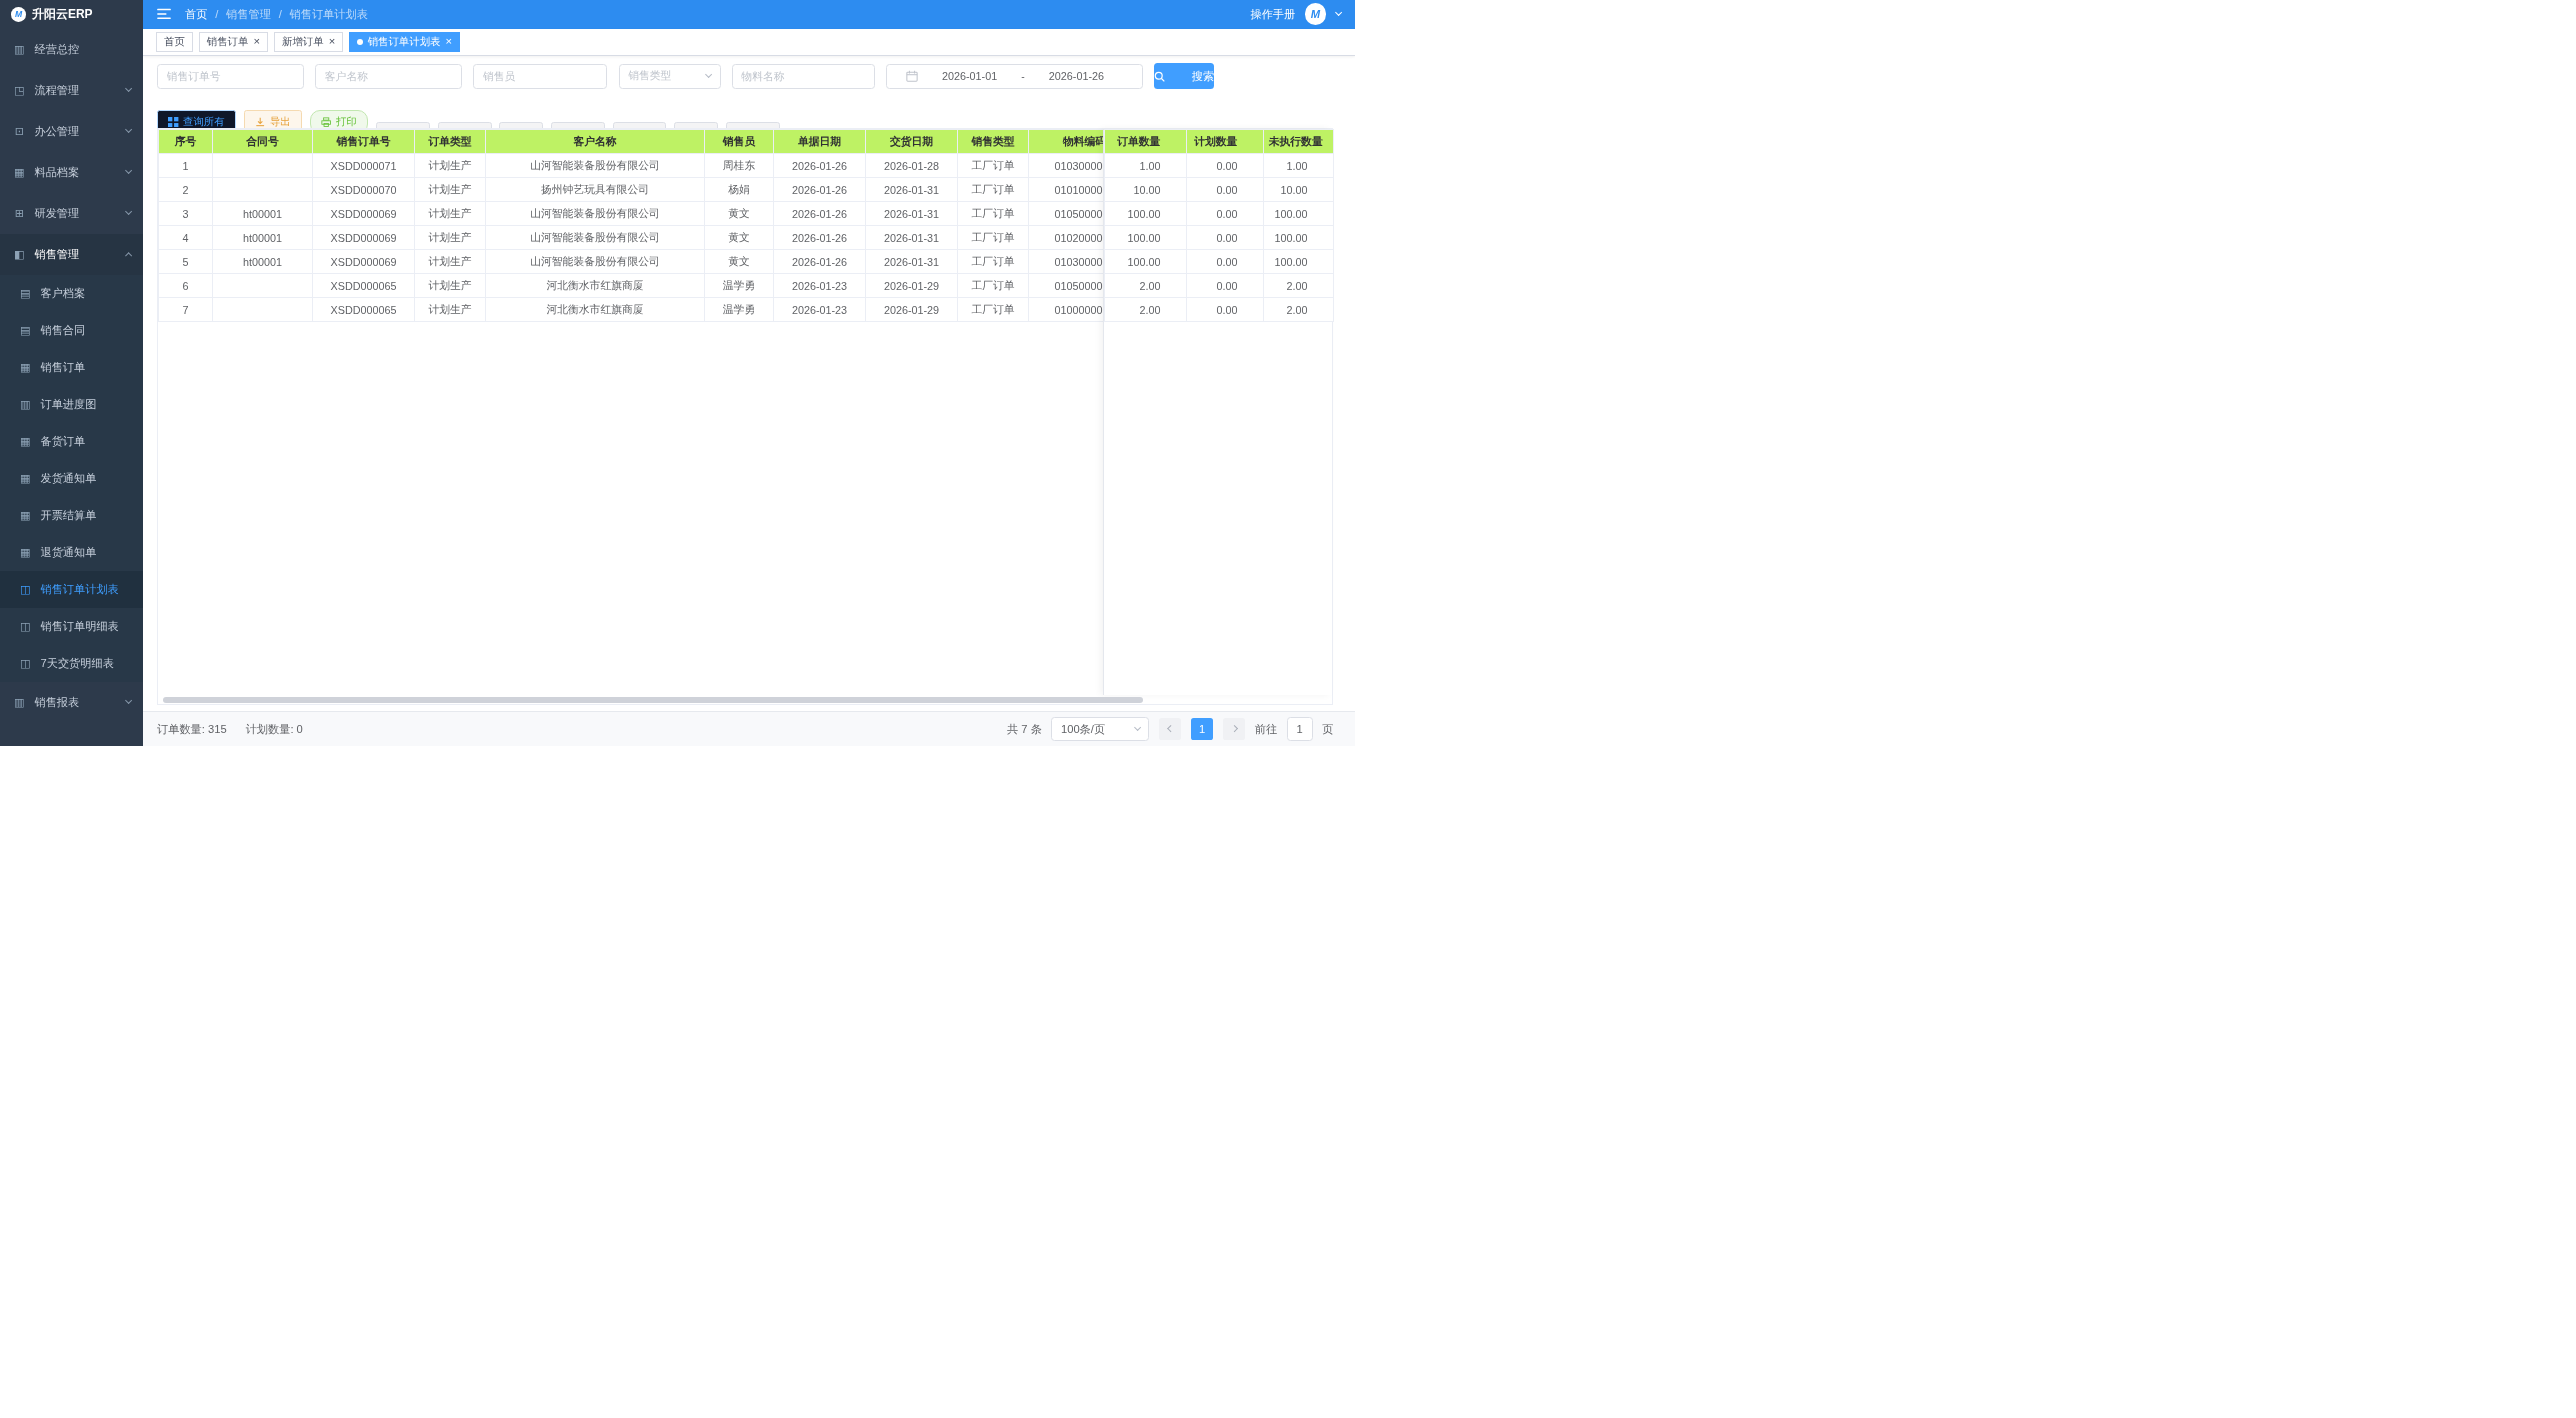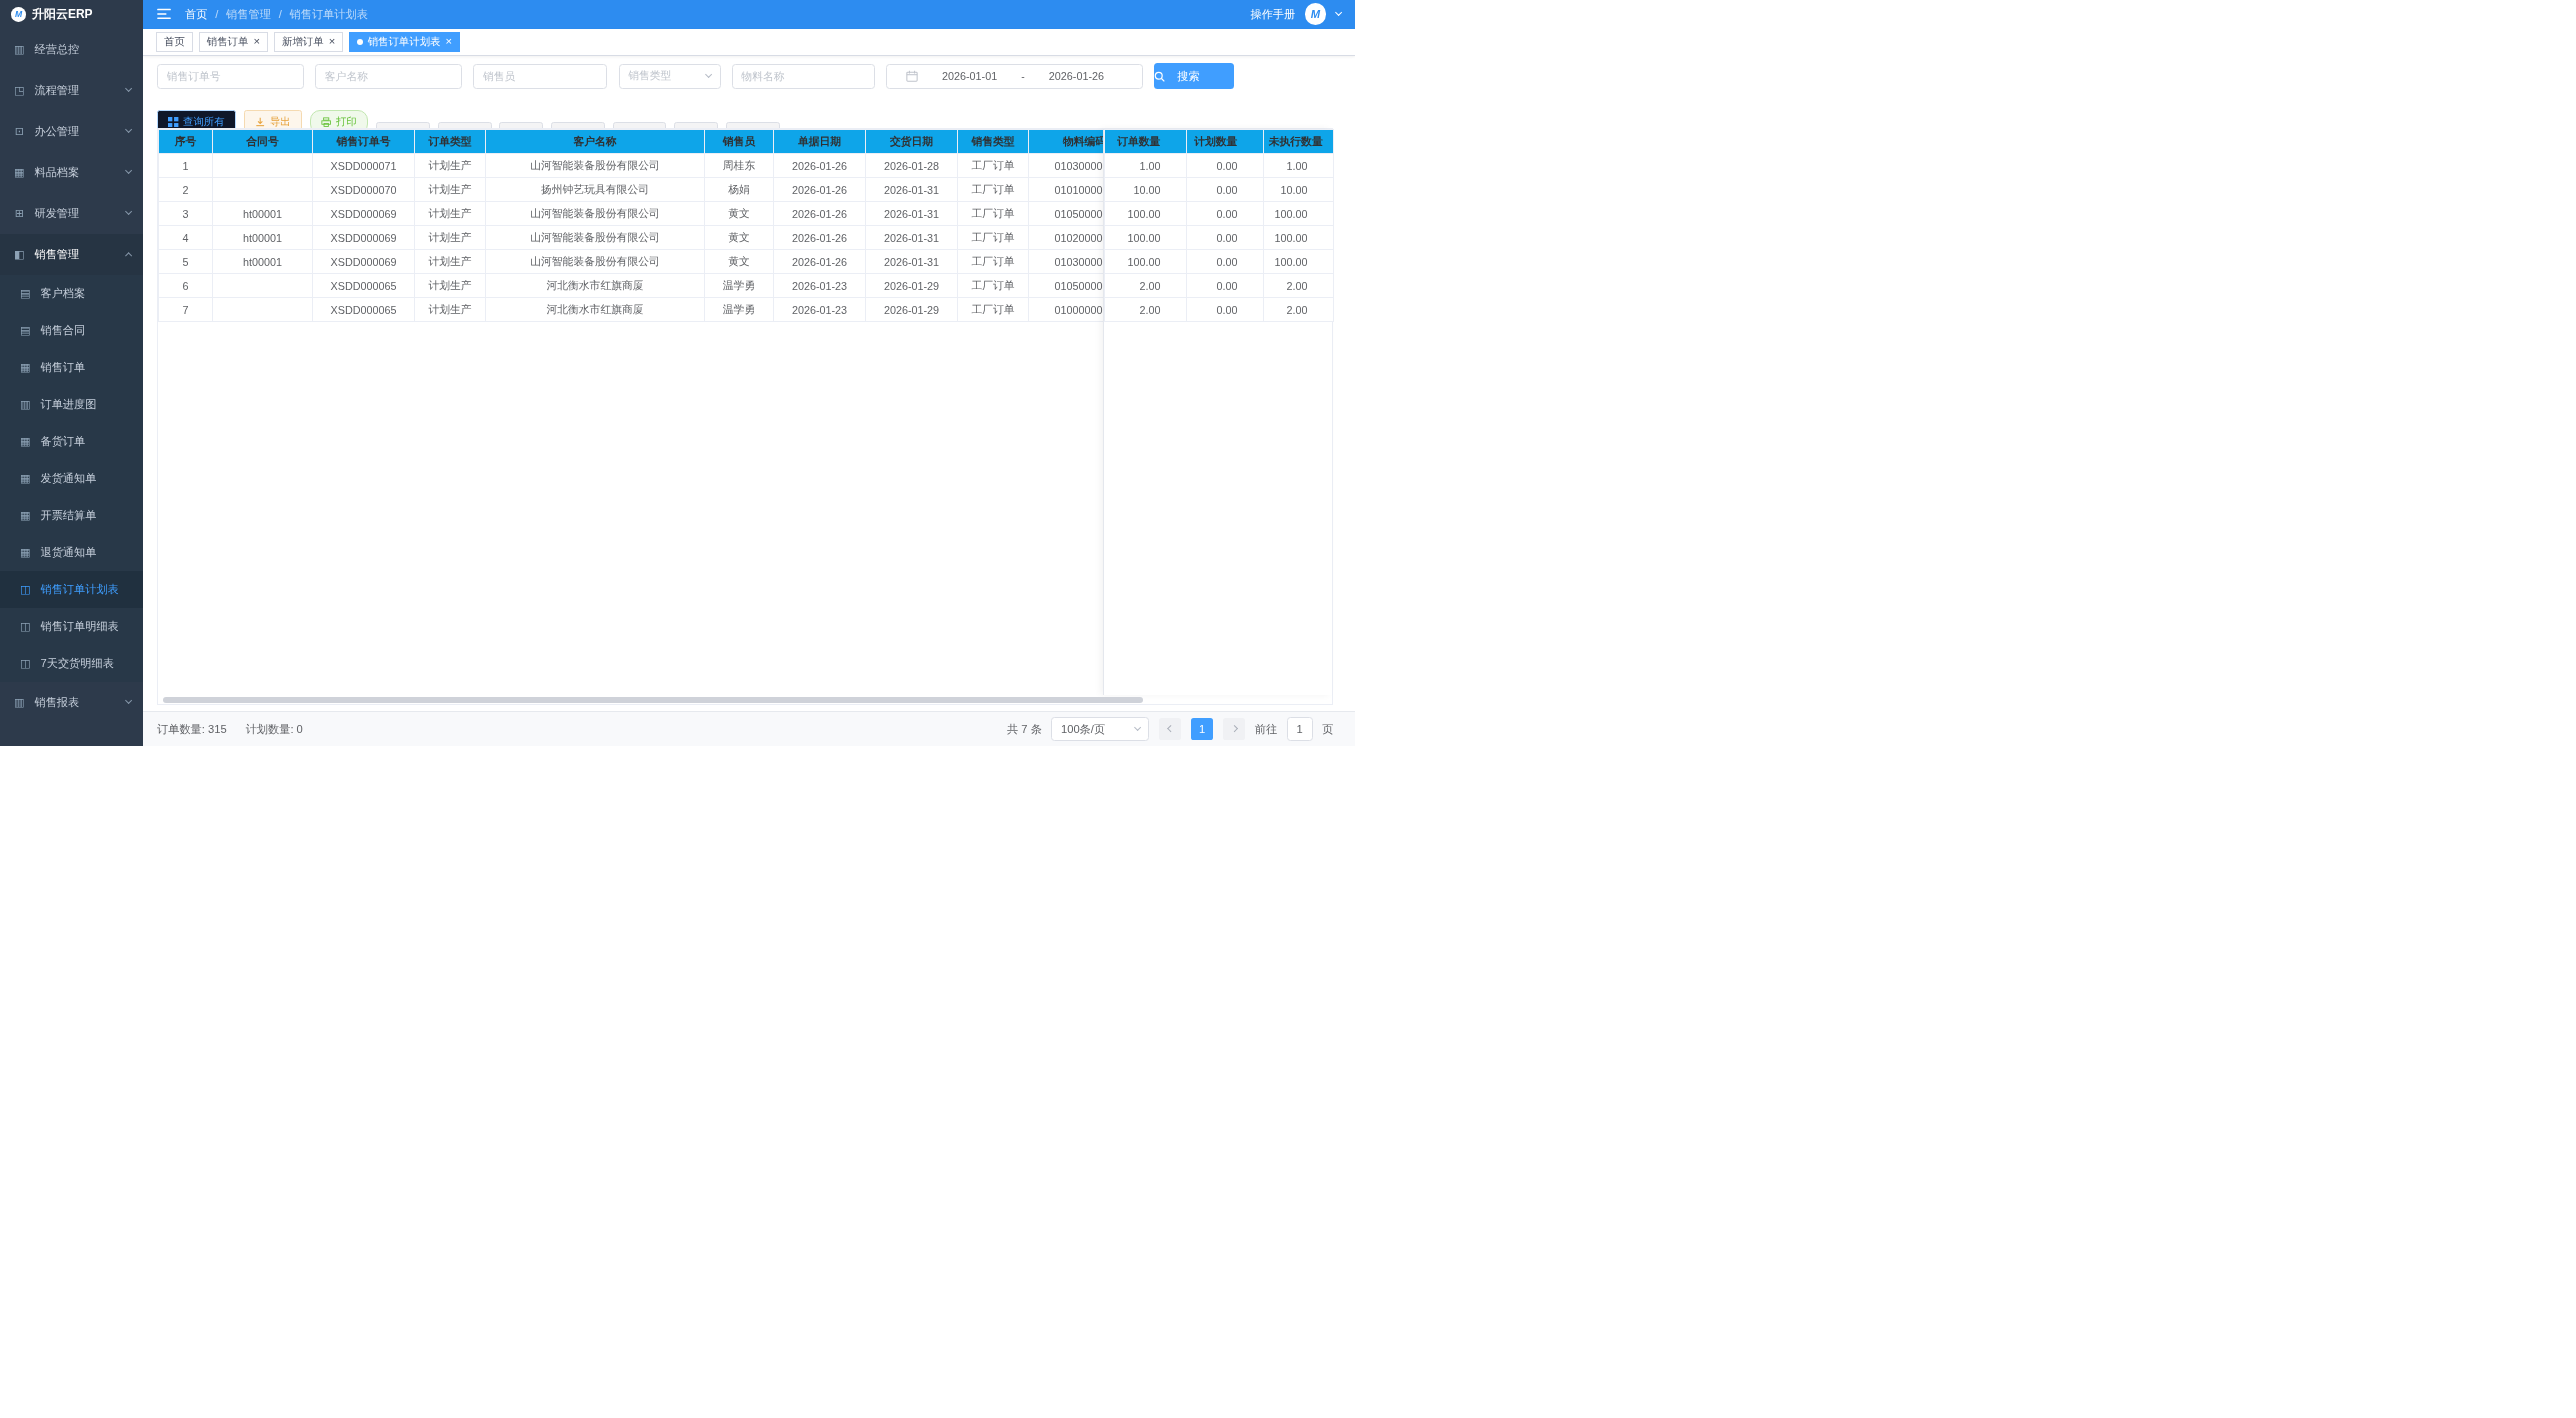--- a/index.html
+++ b/index.html
@@ -45,35 +45,35 @@
   .tag .dot { width: 6px; height: 6px; border-radius: 50%; background: #fff; }
   .tag .close { font-size: 11.2px; line-height: 1; margin-left: 0.9px; }
 
   .filters { display: flex; align-items: center; padding: 7.8px 14px 5.2px; gap: 11.2px; }
   .f-input { height: 25px; border: 0.9px solid #dcdfe6; border-radius: 3.5px; padding: 0 8.6px; font-size: 10.8px; color: #606266; outline: none; font-family: inherit; background: #fff; }
   .f-input::placeholder { color: #bfc4cc; }
   .w170 { width: 147px; } .w155 { width: 134px; } .w165 { width: 143px; }
   .f-sel { width: 102px; height: 25px; border: 0.9px solid #dcdfe6; border-radius: 3.5px; display: flex; align-items: center; justify-content: space-between; padding: 0 8.6px; color: #bfc4cc; cursor: pointer; background: #fff; font-size: 10.8px; }
   .date-range { width: 257px; height: 25px; border: 0.9px solid #dcdfe6; border-radius: 3.5px; display: flex; align-items: center; padding: 0 19px; gap: 5.2px; color: #606266; background: #fff; cursor: pointer; }
   .date-range .dval { flex: 1; text-align: center; font-size: 10.8px; }
-  .btn-search { height: 26px; width: 80px; background: #409eff; border: none; border-radius: 3.5px; color: #fff; font-size: 11.2px; display: flex; align-items: center; justify-content: flex-start; gap: 12px; cursor: pointer; font-family: inherit; }
+  .btn-search { height: 26px; width: 60px; background: #409eff; border: none; border-radius: 3.5px; color: #fff; font-size: 11.2px; display: flex; align-items: center; justify-content: space-between; gap: 12px; cursor: pointer; font-family: inherit; }
 
   .actions { display: flex; align-items: center; padding: 3.5px 14px 8.6px; gap: 7.8px; }
   .btn { height: 24px; padding: 0 10.4px; border-radius: 2.6px; border: 0.9px solid #dcdfe6; background: #fff; color: #606266; font-size: 10.4px; display: inline-flex; align-items: center; gap: 4.3px; cursor: pointer; font-family: inherit; }
   .btn.blue { background: #0f172a; border-color: #b3d8ff; color: #409eff; }
   .btn.yellow { background: #fdf6ec; border-color: #f5dab1; color: #e6a23c; }
   .btn.green { background: #f0f9eb; border-color: #c2e7b0; color: #67c23a; border-radius: 10px; }
   .btn.gray { background: #f4f4f5; border-color: #dcdfe6; color: #909399; }
 
   
   .table-area { position: absolute; left: 14px; right: 21.6px; top: 128px; bottom: 41px; border: 0.9px solid #ebeef5; background: #fff; }
   .tbl-clip { position: absolute; left: 0; top: 0; right: 0; bottom: 8.6px; overflow: hidden; }
   table { border-collapse: collapse; table-layout: fixed; background: #fff; }
   th, td { border: 0.9px solid #ebeef5; height: 24px; padding: 0 4.3px; text-align: center; font-size: 10.8px; white-space: nowrap; overflow: hidden; }
-  th { background: #0ea5e9; color: #303133; font-weight: bold; }
+  th { background: #bef264; color: #303133; font-weight: bold; }
   td { color: #606266; }
   th.num, td.num { text-align: right; padding-right: 26px; }
   .fixed-right { position: absolute; top: 0; right: 0; bottom: 8.6px; width: 229px; background: #fff; border-left: 0.9px solid #e4e7ed; box-shadow: -3.5px 0 7px rgba(0,0,0,.05); }
   .hscroll { position: absolute; left: 5.2px; bottom: 0.9px; width: 980px; height: 6px; border-radius: 3.5px; background: #cfd2d9; z-index: 6; cursor: pointer; }
 
   
   .pagefoot { position: absolute; left: 0; right: 0; bottom: 0; height: 35px; background: #f8f9fb; border-top: 0.9px solid #e6e9ee; display: flex; align-items: center; padding: 0 21.6px 0 14px; font-size: 11.2px; color: #606266; gap: 19px; }
   .foot-right { margin-left: auto; display: flex; align-items: center; gap: 9.5px; }
   .psize { width: 98px; height: 24px; border: 0.9px solid #dcdfe6; border-radius: 3.5px; background: #fff; display: flex; align-items: center; justify-content: space-between; padding: 0 8.6px; cursor: pointer; color: #606266; }
   .pbtn { width: 22.5px; height: 22.5px; border-radius: 2.6px; background: #f0f1f4; display: inline-flex; align-items: center; justify-content: center; color: #a9aeb8; cursor: pointer; }

